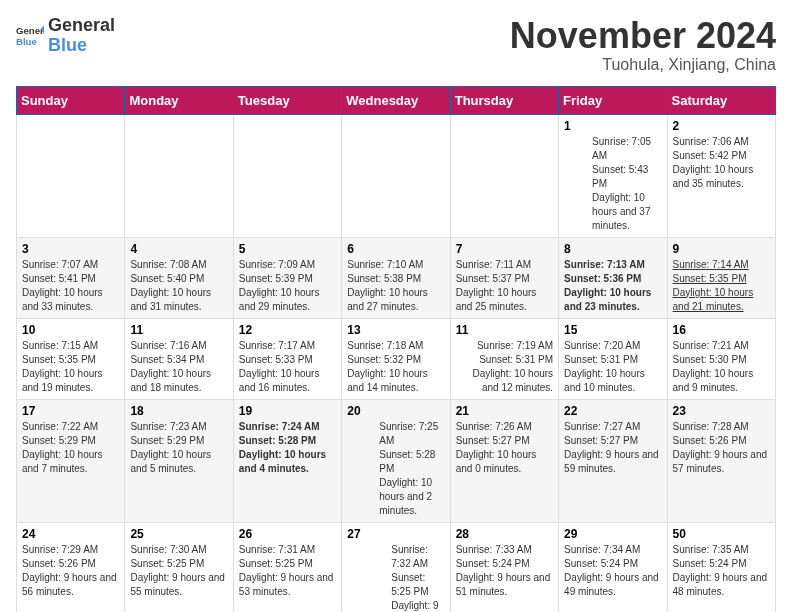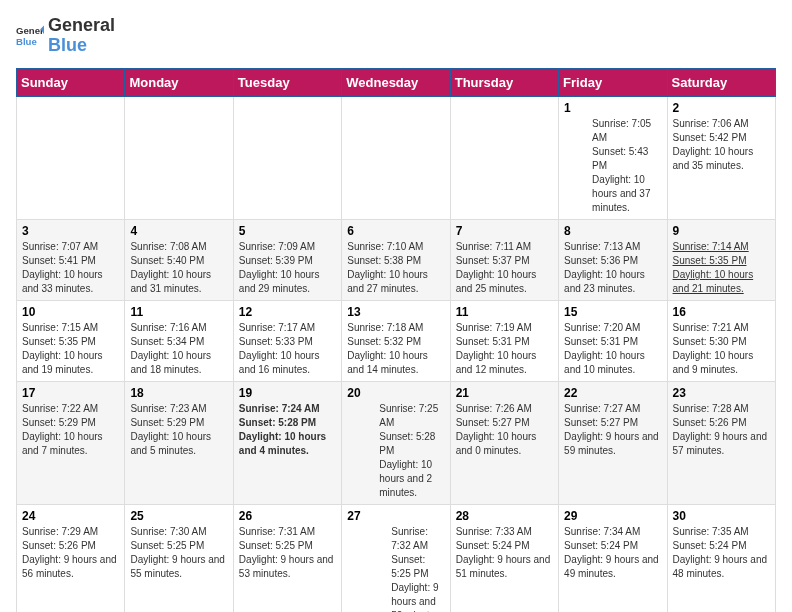--- a/index.html
+++ b/index.html
@@ -97,20 +97,24 @@
       <text y="26" font-size="11" fill="#4a90d9" font-family="Arial" font-weight="bold">Blue</text>
       <polygon points="28,8 32,4 32,14" fill="#4a90d9"></polygon>
     </svg>
     <div>
       <div class="logo-text">
         <div>General</div>
         <div><span>Blue</span></div>
       </div>
     </div>
   </div>
+  <div class="title-block">
+    <div class="month-title">November 2024</div>
+    <div class="location">Tuohula, Xinjiang, China</div>
+  </div>
 </div>
 
 <table class="calendar">
   <thead>
     <tr id="calendar-header-row">
         <th>Sunday</th>
         <th>Monday</th>
         <th>Tuesday</th>
         <th>Wednesday</th>
         <th>Thursday</th>
@@ -164,21 +168,21 @@
 Daylight: 10 hours and 27 minutes.</div>
         </td>
         <td>
           <span class="day-num">7</span>
           <div class="day-info" style="white-space: pre-line;">Sunrise: 7:11 AM
 Sunset: 5:37 PM
 Daylight: 10 hours and 25 minutes.</div>
         </td>
         <td>
           <span class="day-num">8</span>
-          <div class="day-info" style="white-space: pre-line;">Sunrise: 7:13 AM
+          <div class="day-info" style="white-space: pre-line; font-weight: bold;">Sunrise: 7:13 AM
 Sunset: 5:36 PM
 Daylight: 10 hours and 23 minutes.</div>
         </td>
         <td>
           <span class="day-num">9</span>
           <div class="day-info" style="white-space: pre-line; text-decoration: underline;">Sunrise: 7:14 AM
 Sunset: 5:35 PM
 Daylight: 10 hours and 21 minutes.</div>
         </td>
       </tr>
@@ -202,21 +206,21 @@
 Daylight: 10 hours and 16 minutes.</div>
         </td>
         <td>
           <span class="day-num">13</span>
           <div class="day-info" style="white-space: pre-line;">Sunrise: 7:18 AM
 Sunset: 5:32 PM
 Daylight: 10 hours and 14 minutes.</div>
         </td>
         <td>
           <span class="day-num">11</span>
-          <div class="day-info" style="white-space: pre-line;">Sunrise: 7:19 AM
+          <div class="day-info" style="white-space: pre-line; text-align: right;">Sunrise: 7:19 AM
 Sunset: 5:31 PM
 Daylight: 10 hours and 12 minutes.</div>
         </td>
         <td>
           <span class="day-num">15</span>
           <div class="day-info" style="white-space: pre-line;">Sunrise: 7:20 AM
 Sunset: 5:31 PM
 Daylight: 10 hours and 10 minutes.</div>
         </td>
         <td>
@@ -301,20 +305,20 @@
 Sunset: 5:24 PM
 Daylight: 9 hours and 51 minutes.</div>
         </td>
         <td>
           <span class="day-num">29</span>
           <div class="day-info" style="white-space: pre-line;">Sunrise: 7:34 AM
 Sunset: 5:24 PM
 Daylight: 9 hours and 49 minutes.</div>
         </td>
         <td>
-          <span class="day-num">30</span>
+          <span class="day-num">50</span>
           <div class="day-info" style="white-space: pre-line;">Sunrise: 7:35 AM
 Sunset: 5:24 PM
 Daylight: 9 hours and 48 minutes.</div>
         </td>
       </tr>
     </tbody>
 </table>
 
 </body></html>

